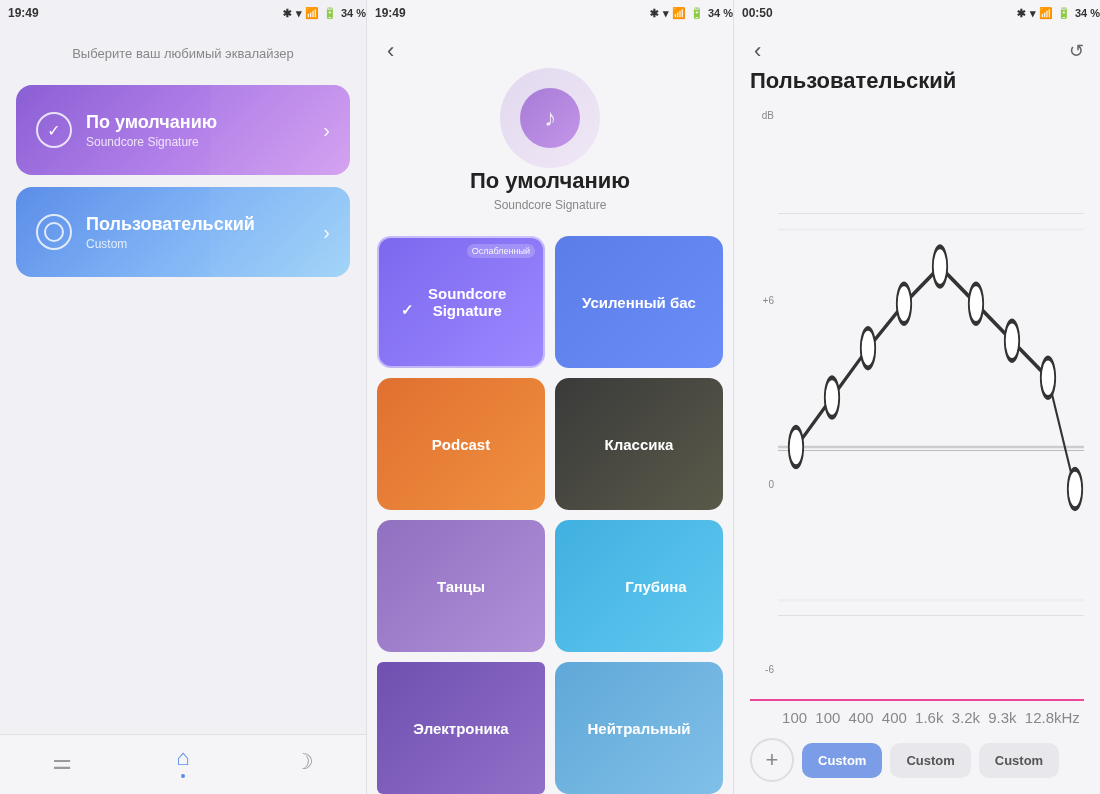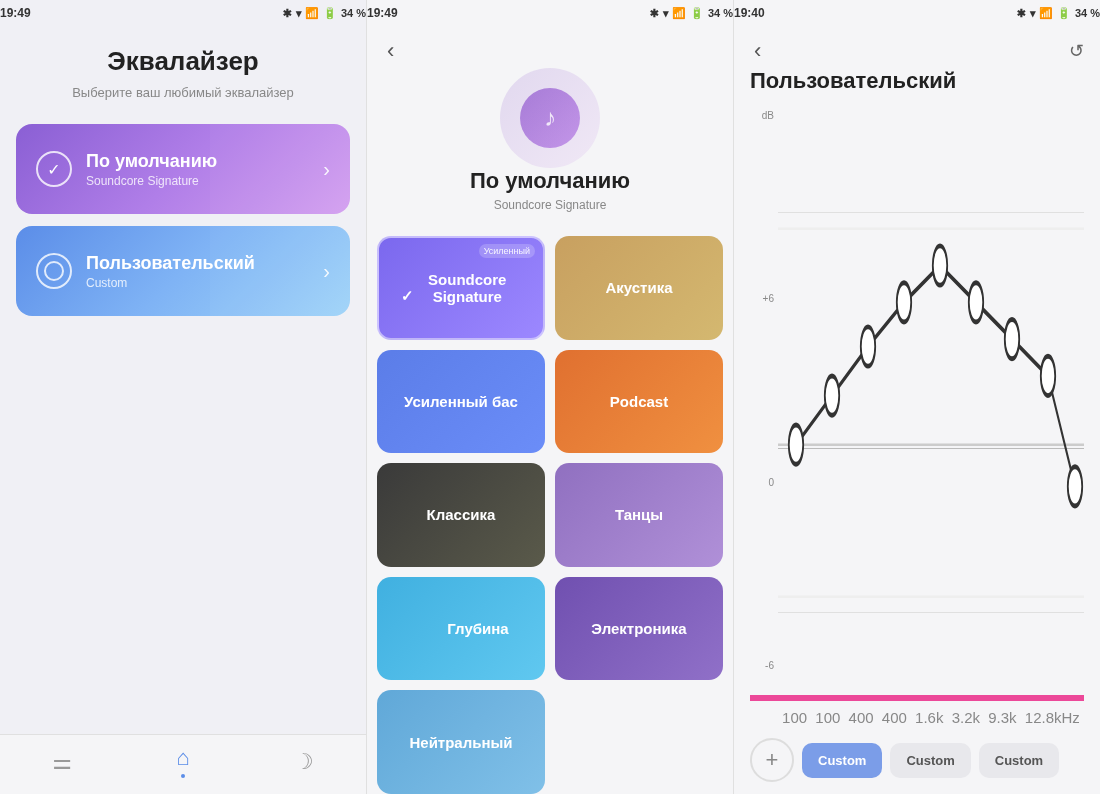--- a/index.html
+++ b/index.html
@@ -26,20 +26,21 @@
     .status-bar {
       display: flex;
       justify-content: space-between;
       align-items: center;
       padding: 6px 0;
       font-size: 12px;
       font-weight: 600;
       color: #333;
       background: transparent;
       flex-shrink: 0;
+      margin-left: 8px;
     }
     .status-icons {
       display: flex;
       align-items: center;
       gap: 4px;
       font-size: 11px;
     }
 
     
     .panel1 {
@@ -286,20 +287,21 @@
     }
     .preset-dance {
       background: linear-gradient(135deg, #9070c0, #b090d8);
     }
     .preset-depth {
       background: linear-gradient(135deg, #40b0e0, #60c8f0);
       padding-left: 48px;
     }
     .preset-electronic {
       background: linear-gradient(135deg, #7050b0, #9070c8);
+      border-radius: 6px;
     }
     .preset-neutral {
       background: linear-gradient(135deg, #60a8d8, #80c0e8);
       align-items: center;
     }
 
     
     .panel3 {
       background: #f5f5f7;
     }
@@ -317,21 +319,21 @@
     }
     .panel3-title {
       font-size: 22px;
       font-weight: 700;
       color: #222;
       margin-bottom: 12px;
     }
     .eq-graph {
       flex: 1;
       position: relative;
-      border-bottom: 6px solid #ec4899;
+      border-bottom: 2px solid #ec4899;
       margin-bottom: 8px;
     }
     .eq-labels-y {
       position: absolute;
       left: 0;
       top: 0;
       bottom: 0;
       display: flex;
       flex-direction: column;
       justify-content: space-between;
@@ -412,21 +414,20 @@
     <div class="status-icons">
       <span>✱</span>
       <span>▾</span>
       <span>📶</span>
       <span>🔋</span>
       <span>34 %</span>
     </div>
   </div>
 
   <div class="panel1-content">
-    <div class="panel1-title">Эквалайзер</div>
     <div class="panel1-subtitle">Выберите ваш любимый эквалайзер</div>
 
     <div class="eq-card eq-card-default">
       <div class="card-bg-img"></div>
       <div class="eq-card-icon">
         <span class="checkmark">✓</span>
       </div>
       <div class="eq-card-text">
         <div class="eq-card-title">По умолчанию</div>
         <div class="eq-card-sub">Soundcore Signature</div>
@@ -486,26 +487,23 @@
     </div>
     <div class="hero-title">По умолчанию</div>
     <div class="hero-subtitle">Soundcore Signature</div>
   </div>
 
   <div class="preset-grid">
 
     <div class="preset-card preset-signature">
       <span class="preset-check">✓</span>
       <span>Soundcore Signature</span>
-      <div class="preset-recommended">Усиленный</div>
-    </div>
-
-    <div class="preset-card preset-acoustic">
-      <span>Акустика</span>
-    </div>
+      <div class="preset-recommended">Ослабленный</div>
+    </div>
+
 
     <div class="preset-card preset-bass">
       <span>Усиленный бас</span>
     </div>
 
 
     <div class="preset-card preset-podcast">
       <span>Podcast</span>
     </div>
 
@@ -526,21 +524,21 @@
     </div>
 
     <div class="preset-card preset-neutral">
       <span>Нейтральный</span>
     </div>
   </div>
 </div>
 
 <div class="panel panel3">
   <div class="status-bar">
-    <span>19:40</span>
+    <span>00:50</span>
     <div class="status-icons">
       <span>✱</span>
       <span>▾</span>
       <span>📶</span>
       <span>🔋</span>
       <span>34 %</span>
     </div>
   </div>
 
   <div class="panel3-header">

